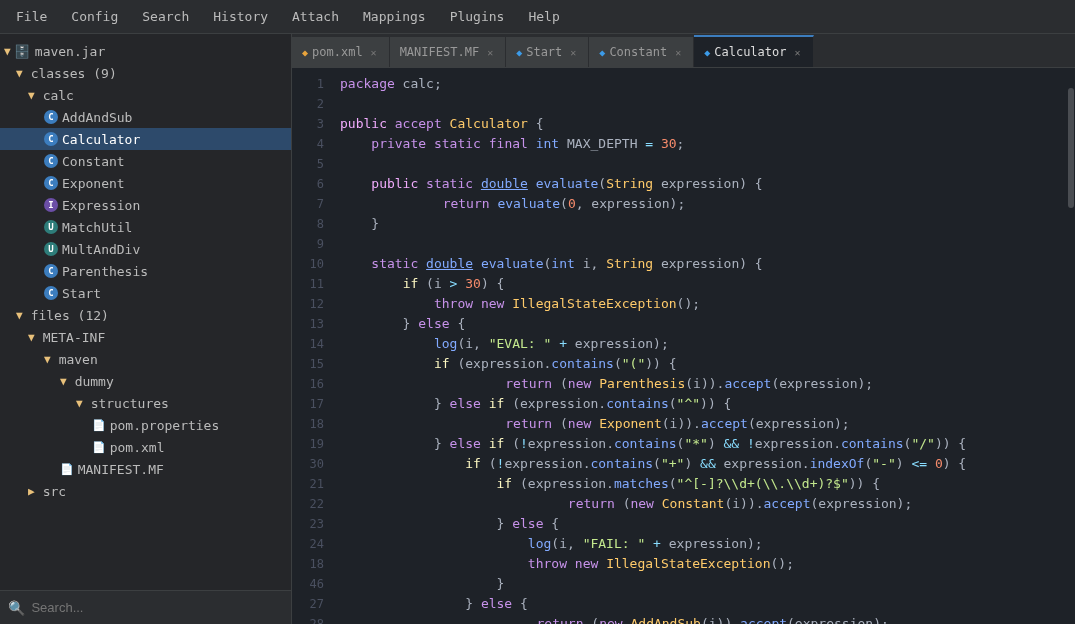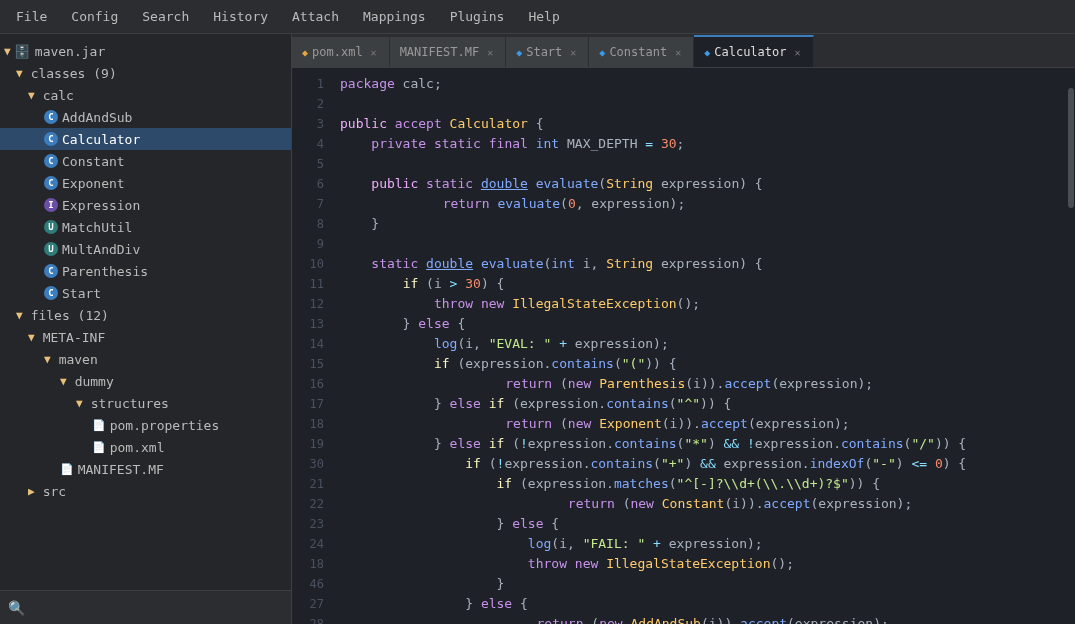--- a/index.html
+++ b/index.html
@@ -366,20 +366,21 @@
       <div class="tree-item">
         <span class="tree-indent" style="width:28px"></span>
         <span class="tree-icon" style="color:#e8c07a">▶</span>
         <span class="tree-label" style="margin-left:4px">src</span>
       </div>
 
     </div>
 
     <div id="sidebar-search">
       <span class="search-icon">🔍</span>
+      <input type="text" placeholder="Search..." style="">
     </div>
   </div>
 
   <div id="editor-area">
 
     <div id="tab-bar">
 
       <div class="tab">
         <span class="tab-dot-orange">◆</span>
         <span>pom.xml</span>

